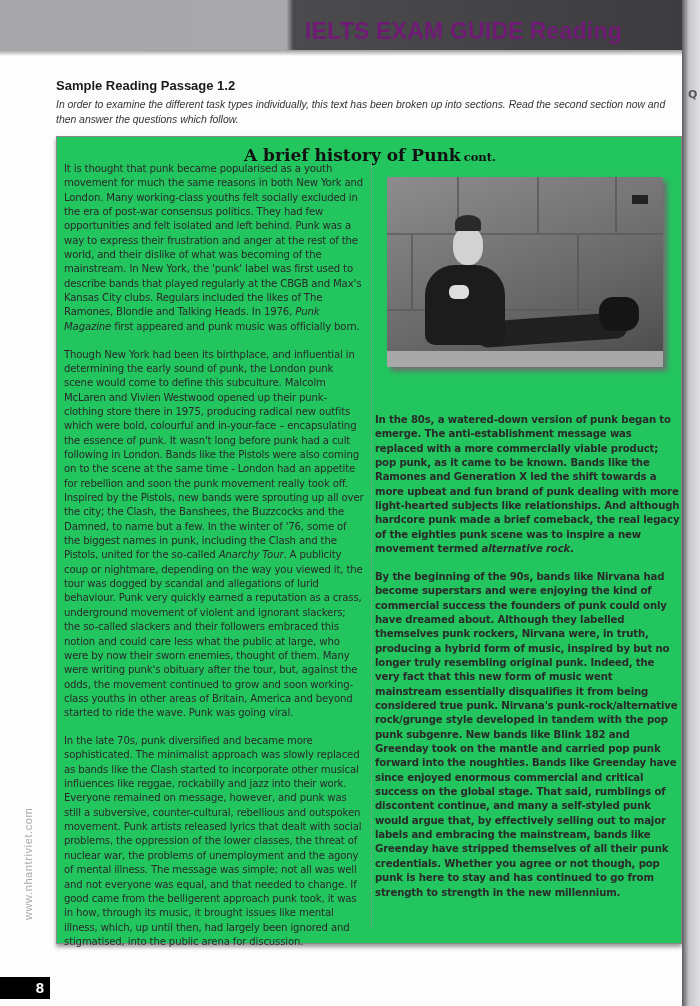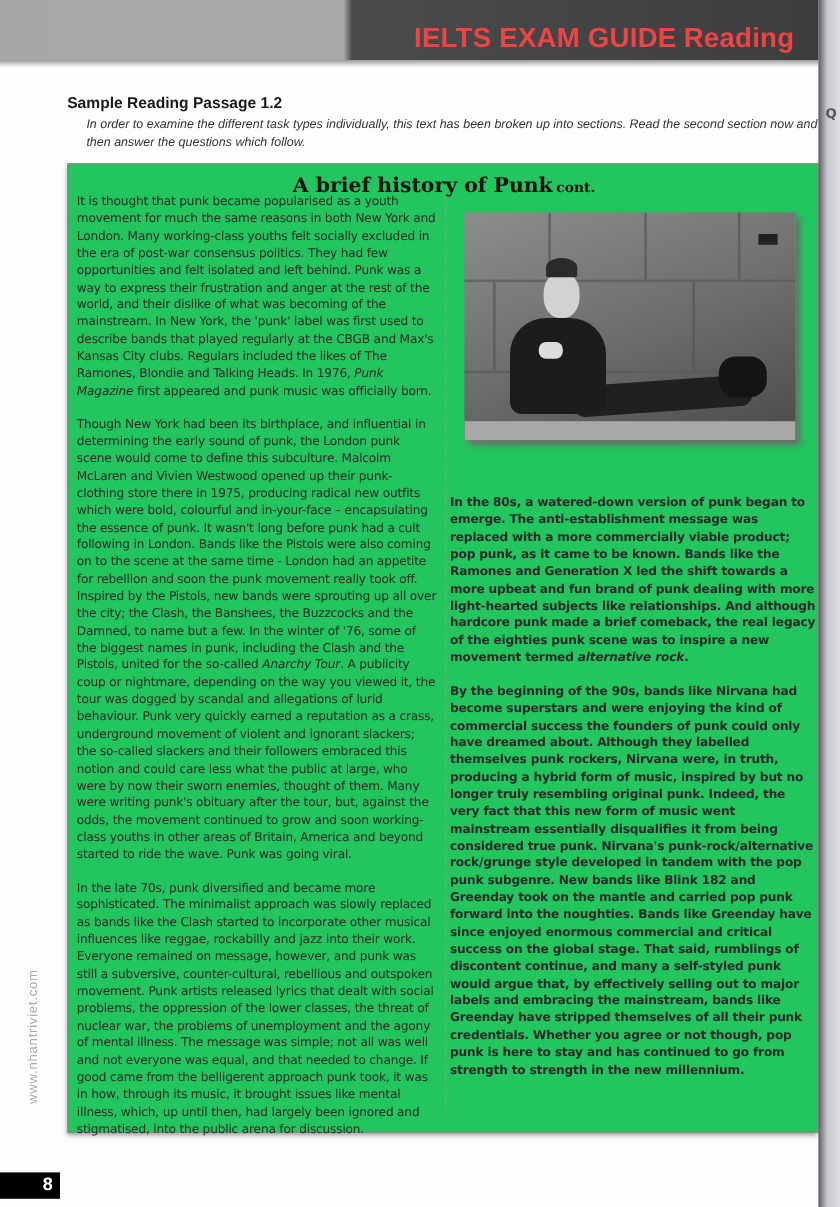--- a/index.html
+++ b/index.html
@@ -8,37 +8,37 @@
 
     .page { position: absolute; left: 0; top: 0; width: 682px; height: 1006px; background: #fdfdfd; }
 
     .header-band {
       position: absolute; left: 0; top: 0; width: 682px; height: 50px;
       background: linear-gradient(to right, #a7a7aa 0%, #a9a9ac 42%, #4b4b4e 43%, #3d3d40 100%);
     }
     .header-shadow { position: absolute; left: 0; top: 50px; width: 682px; height: 6px; background: linear-gradient(#9c9c9c, #fdfdfd); }
     .header-title {
       position: absolute; left: 305px; top: 18px; font-family: "Liberation Sans", sans-serif;
-      font-weight: bold; font-size: 23px; color: #ef4444; letter-spacing: 0.2px; white-space: nowrap; margin-left: 40px;
+      font-weight: bold; font-size: 23px; color: #701a75; letter-spacing: 0.2px; white-space: nowrap;
     }
     .header-title .brand { font-weight: bold; }
     .header-title .section { font-weight: bold; margin-left: 6px; }
 
     .right-edge {
       position: absolute; left: 682px; top: 0; width: 18px; height: 1006px;
       background: linear-gradient(to right, #5c5c60, #c8c8cc 40%, #e0e0e4);
     }
     .right-edge .peek { position: absolute; left: 6px; top: 88px; font-size: 11px; color: #555; font-weight: bold; }
 
     .passage-label {
       position: absolute; left: 56px; top: 78px; font-family: "Liberation Sans", sans-serif;
       font-weight: bold; font-size: 13px; color: #1a1a1a;
     }
     .instructions {
-      position: absolute; left: 72px; top: 97px; width: 625px; font-family: "Liberation Sans", sans-serif;
+      position: absolute; left: 56px; top: 97px; width: 625px; font-family: "Liberation Sans", sans-serif;
       font-style: italic; font-size: 10.4px; line-height: 15px; color: #333;
     }
 
     .article-box {
       position: absolute; left: 56px; top: 136px; width: 626px; height: 808px;
       border: 1px solid #8a8a8a; background: #22c55e;
       box-shadow: 0 3px 4px #9a9a9a;
     }
     .article-title {
       position: absolute; left: 0; top: 8px; width: 626px; text-align: center;

